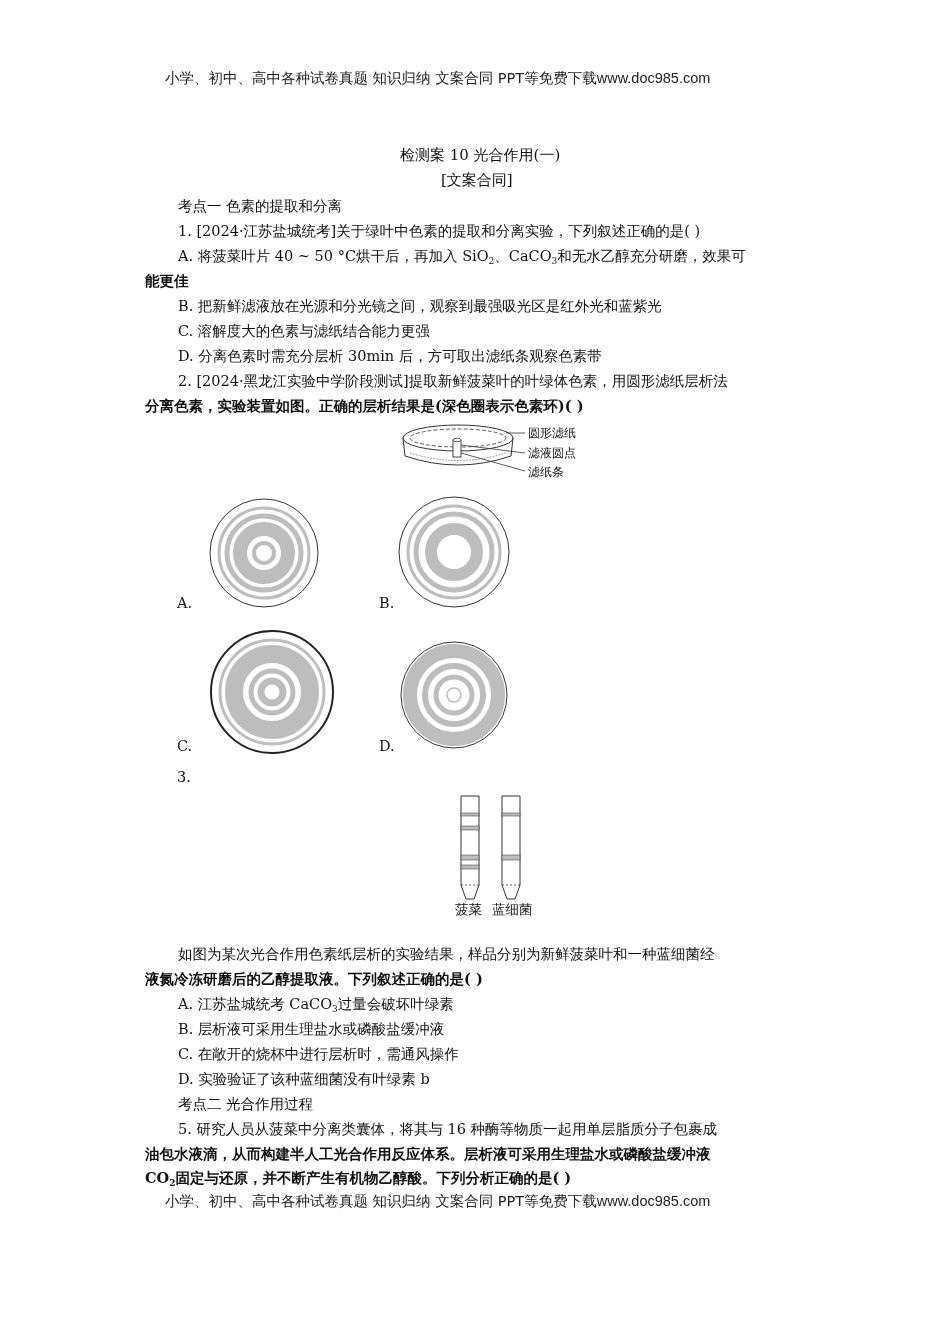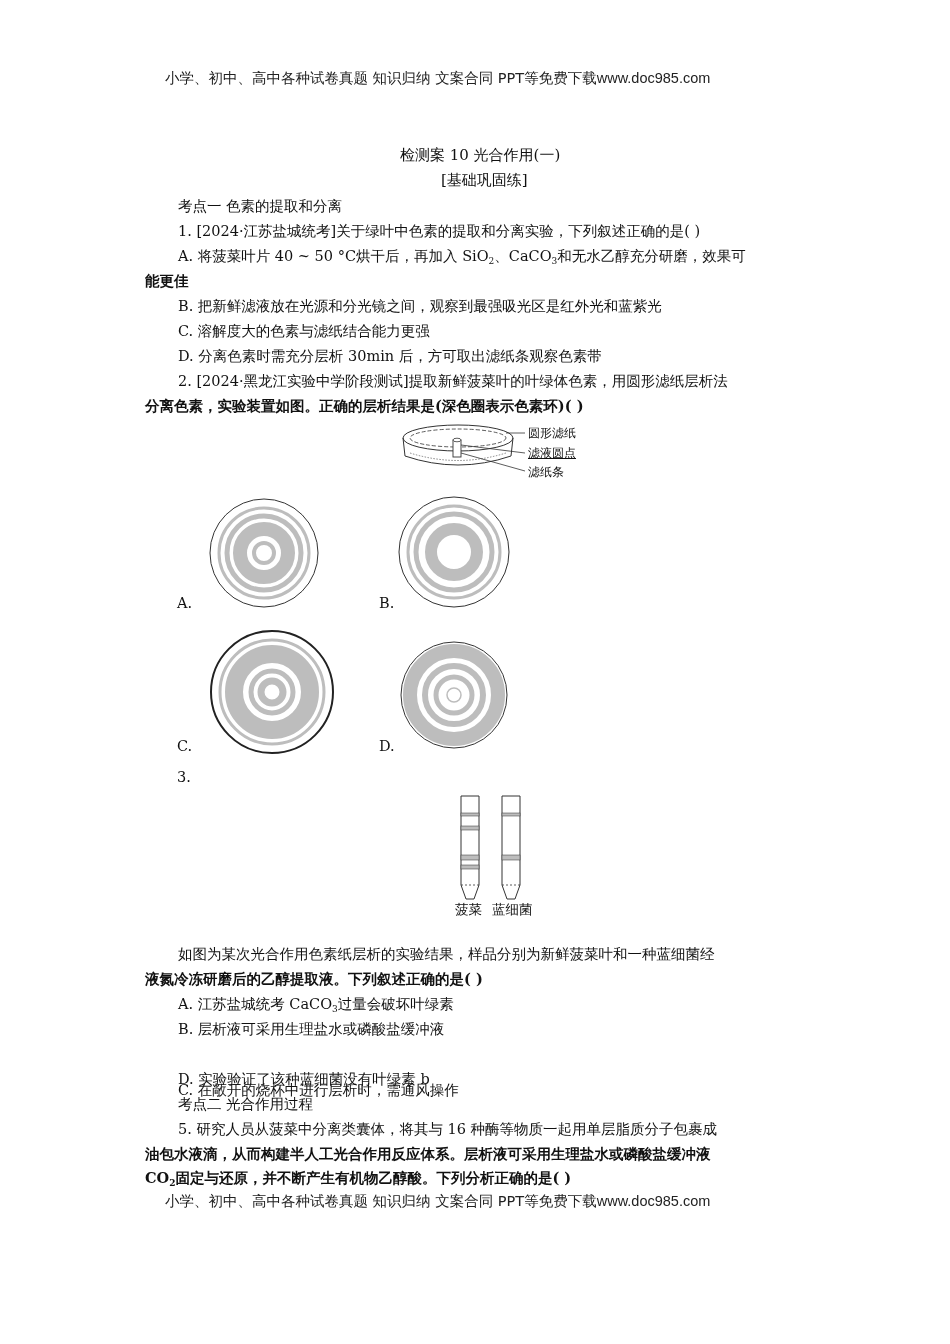--- a/index.html
+++ b/index.html
@@ -16,21 +16,21 @@
   .lab { font-size:14.5px; }
 </style>
 </head>
 <body>
 
 <div class="abs hdr" style="left:165px; top:69px;">
   <span>小学、初中、高中各种试卷真题  知识归纳  文案合同  PPT等免费下载</span><span class="url">www.doc985.com</span>
 </div>
 
 <div class="abs title" style="left:400px; top:146px;">检测案 10    光合作用(一)</div>
-<div class="abs title" style="left:441px; top:171px;">[基础巩固练]</div>
+<div class="abs title" style="left:441px; top:171px;">[文案合同]</div>
 
 <div class="abs line ind" style="top:196px;">考点一    色素的提取和分离</div>
 
 <div class="abs line ind" style="top:221px;">1.  [2024·江苏盐城统考]关于绿叶中色素的提取和分离实验，下列叙述正确的是(        )</div>
 <div class="abs line ind" style="top:246px;">
   <span>A.  将菠菜叶片 40 ~ 50 °C烘干后，再加入 SiO</span><sub>2</sub><span>、CaCO</span><sub>3</sub><span>和无水乙醇充分研磨，效果可</span>
 </div>
 <div class="abs line left" style="top:271px;">能更佳</div>
 <div class="abs line ind" style="top:296px;">B.  把新鲜滤液放在光源和分光镜之间，观察到最强吸光区是红外光和蓝紫光</div>
 <div class="abs line ind" style="top:321px;">C.  溶解度大的色素与滤纸结合能力更强</div>
@@ -45,21 +45,21 @@
     <ellipse cx="60" cy="20" rx="48" ry="9" fill="none" stroke="#333" stroke-width="0.8" stroke-dasharray="4,2"></ellipse>
     <path d="M5 20 L7 38 Q60 56 113 38 L115 20" fill="none" stroke="#333" stroke-width="1"></path>
     <path d="M12 35 Q60 50 108 35" fill="none" stroke="#555" stroke-width="0.7" stroke-dasharray="1.5,1.5"></path>
     <rect x="55" y="22" width="8" height="17" fill="#fff" stroke="#333" stroke-width="0.9"></rect>
     <ellipse cx="59" cy="22" rx="4" ry="1.8" fill="#fff" stroke="#333" stroke-width="0.8"></ellipse>
     <line x1="108" y1="15" x2="127" y2="15" stroke="#333" stroke-width="0.8"></line>
     <line x1="63" y1="27" x2="127" y2="35" stroke="#333" stroke-width="0.8"></line>
     <line x1="63" y1="35" x2="127" y2="53" stroke="#333" stroke-width="0.8"></line>
   </svg>
   <span class="abs" style="left:130px; top:7px; font-size:12px;">圆形滤纸</span>
-  <span class="abs" style="left:130px; top:27px; font-size:12px;text-decoration:underline;">滤液圆点</span>
+  <span class="abs" style="left:130px; top:27px; font-size:12px;">滤液圆点</span>
   <span class="abs" style="left:130px; top:46px; font-size:12px;">滤纸条</span>
 </div>
 
 <div class="abs" style="left:208px; top:497px;">
   <svg width="112" height="112" viewBox="0 0 112 112">
     <circle cx="56" cy="56" r="54" fill="#fff" stroke="#333" stroke-width="1"></circle>
     <circle cx="56" cy="56" r="45" fill="none" stroke="#bdbdbd" stroke-width="3"></circle>
     <circle cx="56" cy="56" r="37" fill="none" stroke="#bdbdbd" stroke-width="5"></circle>
     <circle cx="56" cy="56" r="24" fill="none" stroke="#bdbdbd" stroke-width="14"></circle>
     <circle cx="56" cy="56" r="10" fill="none" stroke="#bdbdbd" stroke-width="4"></circle>
@@ -119,21 +119,21 @@
 </div>
 <div class="abs" style="left:455px; top:901px; font-size:13.5px;">菠菜</div>
 <div class="abs" style="left:492px; top:901px; font-size:13.5px;">蓝细菌</div>
 
 <div class="abs line ind" style="top:944px;">如图为某次光合作用色素纸层析的实验结果，样品分别为新鲜菠菜叶和一种蓝细菌经</div>
 <div class="abs line left" style="top:969px;">液氮冷冻研磨后的乙醇提取液。下列叙述正确的是(        )</div>
 <div class="abs line ind" style="top:994px;">
   <span>A.  江苏盐城统考 CaCO</span><sub>3</sub><span>过量会破坏叶绿素</span>
 </div>
 <div class="abs line ind" style="top:1019px;">B.  层析液可采用生理盐水或磷酸盐缓冲液</div>
-<div class="abs line ind" style="top:1044px;margin-top:36px;">C.  在敞开的烧杯中进行层析时，需通风操作</div>
+<div class="abs line ind" style="top:1044px;">C.  在敞开的烧杯中进行层析时，需通风操作</div>
 <div class="abs line ind" style="top:1069px;">D.  实验验证了该种蓝细菌没有叶绿素 b</div>
 
 <div class="abs line ind" style="top:1094px;">考点二    光合作用过程</div>
 
 <div class="abs line ind" style="top:1119px;">5.  研究人员从菠菜中分离类囊体，将其与 16 种酶等物质一起用单层脂质分子包裹成</div>
 <div class="abs line left" style="top:1144px;">油包水液滴，从而构建半人工光合作用反应体系。层析液可采用生理盐水或磷酸盐缓冲液</div>
 <div class="abs line left" style="top:1168px;">
   <span>CO</span><sub>2</sub><span>固定与还原，并不断产生有机物乙醇酸。下列分析正确的是(        )</span>
 </div>
 

